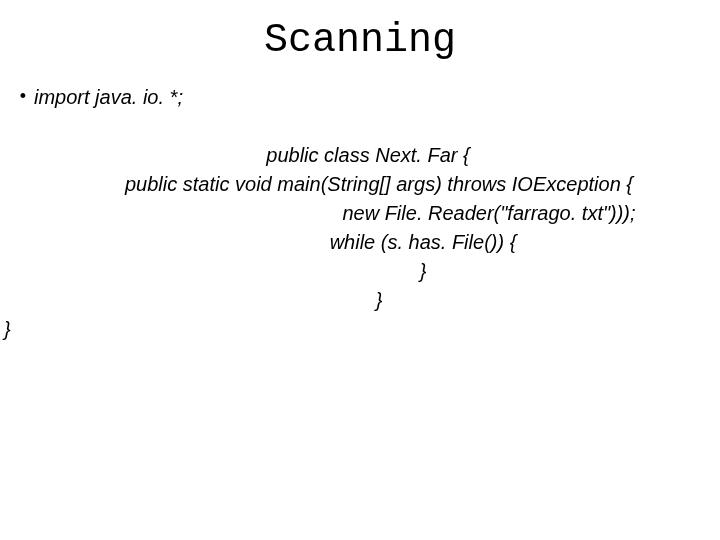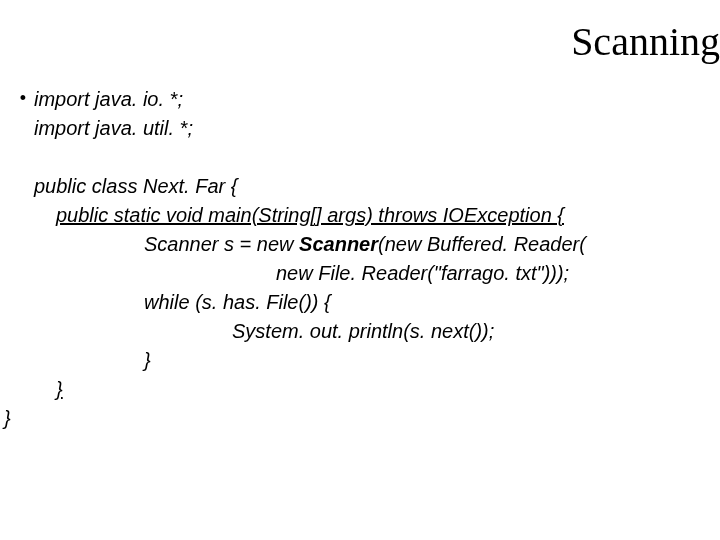--- a/index.html
+++ b/index.html
@@ -12,23 +12,23 @@
     color: #000;
     overflow: hidden;
   }
   .slide {
     width: 720px;
     height: 540px;
     position: relative;
     box-sizing: border-box;
   }
   .title {
-    font-family: Liberation Serif, serif;
+    font-family: Liberation Mono, monospace;
     font-size: 40px;
-    text-align: right;
+    text-align: center;
     padding-top: 18px;
     padding-bottom: 20px;
   }
   .content {
     font-size: 20px;
     line-height: 1.45;
     padding: 0 18px 0 12px;
   }
   .bullet-row {
     display: flex;
@@ -37,23 +37,23 @@
   .bullet {
     width: 22px;
     flex: 0 0 22px;
     text-align: center;
     font-size: 18px;
     line-height: 1.5;
   }
   .body-indent {
     padding-left: 22px; 
   }
-  .italic { font-style: italic; }
+  .italic { font-style: italic; text-align: center; }
   .bold { font-weight: bold; }
-  .pad1 { padding-left: 44px; text-decoration: underline; }
+  .pad1 { padding-left: 44px; }
   .pad2 { padding-left: 132px; }
   .pad3 { padding-left: 264px; }
   .pad4 { padding-left: 220px; }
   .close-outer {
     font-style: italic;
     font-size: 20px;
     line-height: 1.45;
     padding-left: 4px;
   }
 </style>
@@ -64,37 +64,32 @@
 
   <div class="title">Scanning</div>
 
   <div class="content">
 
     <div class="bullet-row">
       <div class="bullet">•</div>
       <div class="italic">import java. io. *;</div>
     </div>
 
-    <div class="body-indent italic">import java. util. *;</div>
 
     <div class="body-indent">&nbsp;</div>
 
     <div class="body-indent italic">public class Next. Far {</div>
 
     <div class="body-indent italic pad1">public static void main(String[] args) throws IOException {</div>
 
-    <div class="body-indent italic pad2">
-      <span>Scanner s = new </span><span class="bold">Scanner</span><span>(new Buffered. Reader(</span>
-    </div>
 
     <div class="body-indent italic pad3">new File. Reader("farrago. txt")));</div>
 
     <div class="body-indent italic pad2">while (s. has. File()) {</div>
 
-    <div class="body-indent italic pad4">System. out. println(s. next());</div>
 
     <div class="body-indent italic pad2">}</div>
 
 
     <div class="body-indent italic pad1">}</div>
 
   </div>
 
   <div class="close-outer">}</div>
 

